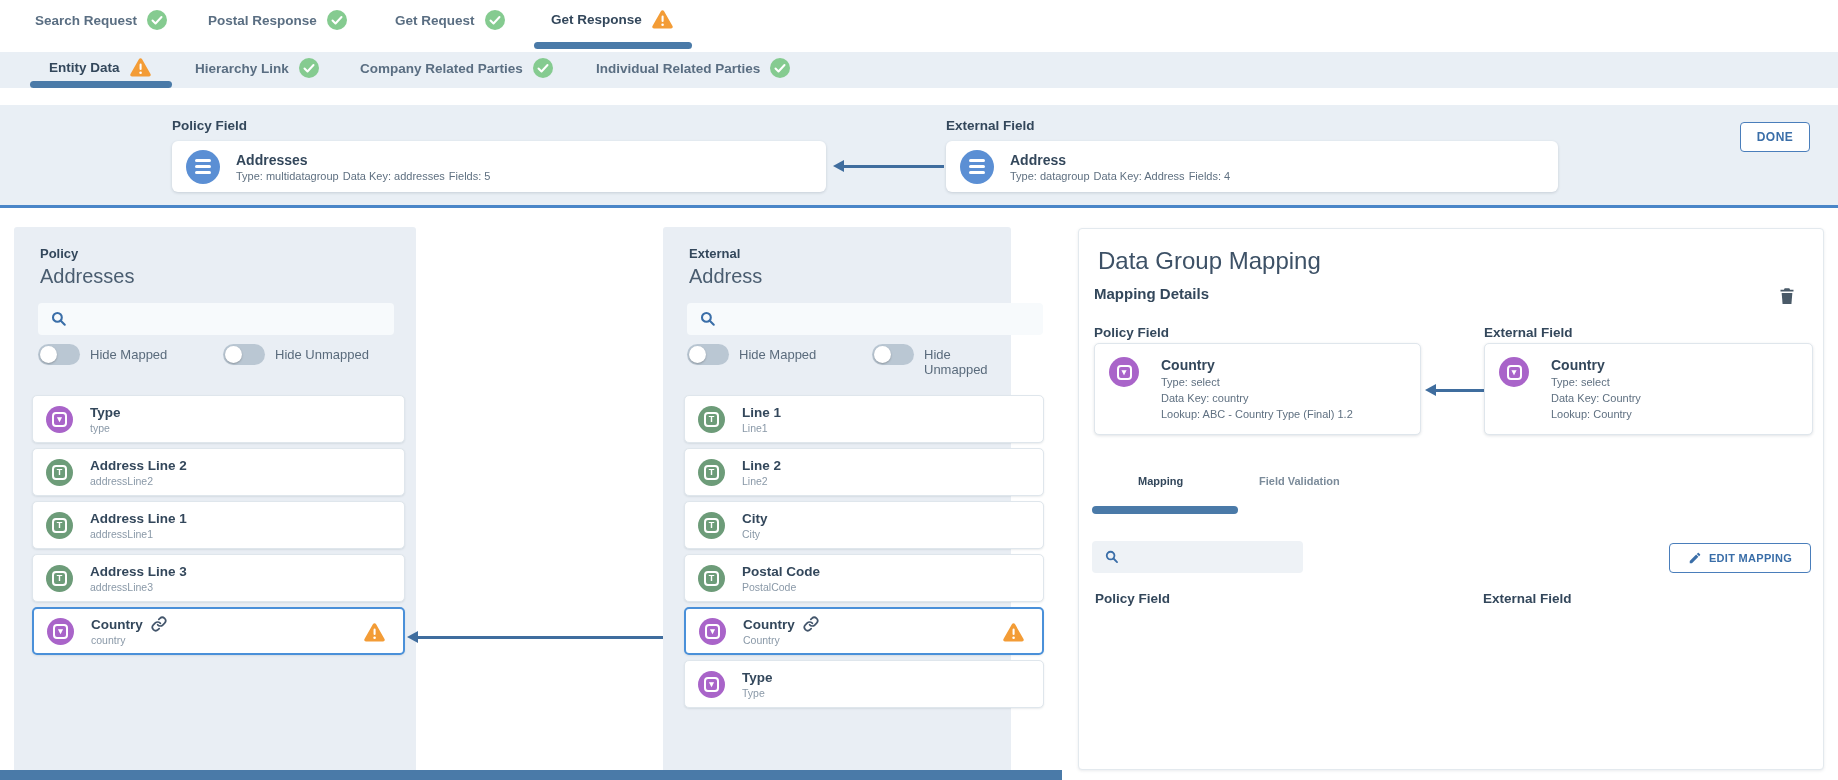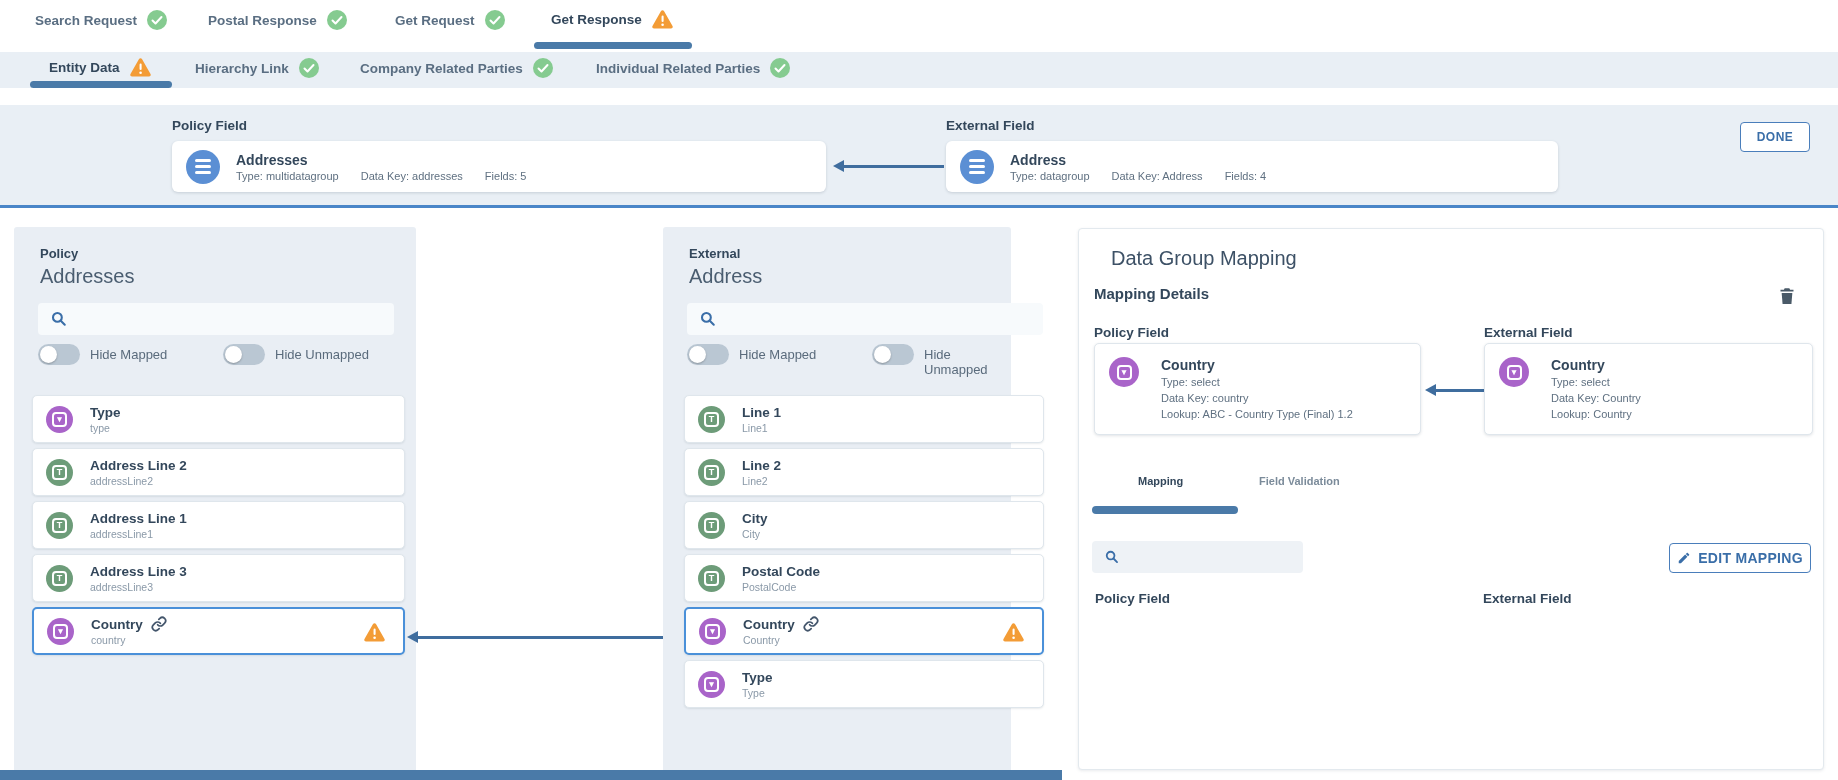--- a/index.html
+++ b/index.html
@@ -25,21 +25,21 @@
   .hband { position:absolute; left:0; top:105px; width:1838px; height:103px; background:#e9eff5;
            border-bottom:3px solid #4a86c8; }
   .flabel { position:absolute; font-size:13.5px; font-weight:700; color:#33475b; }
   .hcard { position:absolute; background:#fff; border-radius:6px; height:51px;
            box-shadow:0 1px 3px rgba(40,60,80,.18); display:flex; align-items:center; padding-left:14px; }
   .dg-ic { width:34px; height:34px; border-radius:50%; background:#5b8fd4; flex:0 0 34px;
            display:flex; flex-direction:column; align-items:center; justify-content:center; gap:3px; }
   .dg-ic i { display:block; width:16px; height:3px; background:#fff; border-radius:2px; }
   .hcard .ht { margin-left:16px; display:flex; flex-direction:column; gap:2px; }
   .hcard .ht .t { font-size:14px; font-weight:700; color:#33475b; }
-  .hcard .ht .m { font-size:11px; color:#5f7081; display:flex; gap:22px; }
+  .hcard .ht .m { font-size:11px; color:#5f7081; display:flex; gap:4px; }
 
   .arrow-line { position:absolute; height:2.5px; background:#3f6d9e; }
   .arrow-head { position:absolute; width:0; height:0;
                 border-top:6px solid transparent; border-bottom:6px solid transparent;
                 border-right:11px solid #3f6d9e; }
 
   .done-btn { position:absolute; left:1740px; top:122px; width:70px; height:30px;
               background:#fff; border:1px solid #4a7ebb; border-radius:4px;
               color:#3a6ea8; font-size:12px; font-weight:700; letter-spacing:.5px;
               font-family:"Liberation Sans",sans-serif; cursor:pointer; }
@@ -71,39 +71,39 @@
           font-size:9px; line-height:1; font-weight:700; color:#fff; }
   .fmain { margin-left:17px; display:flex; flex-direction:column; gap:2px; }
   .frow { display:flex; align-items:center; gap:8px; }
   .ft { font-size:13.5px; font-weight:700; color:#33475b; }
   .fk { font-size:10.5px; color:#8a99a8; }
   .fwarn { position:absolute; right:18px; top:14px; }
 
   
   .dpanel { position:absolute; left:1078px; top:228px; width:746px; height:542px; background:#fff;
             border:1px solid #e3e9ee; border-radius:4px; box-shadow:0 1px 3px rgba(40,60,80,.10); }
-  .dtitle { position:absolute; left:32px; top:18px; font-size:20px; font-weight:500; color:#3d5166; }
+  .dtitle { position:absolute; left:19px; top:18px; font-size:24px; font-weight:500; color:#3d5166; }
   .dsub { position:absolute; left:15px; top:56px; font-size:15px; font-weight:700; color:#33475b; }
   .dlabel { position:absolute; top:96px; font-size:13.5px; font-weight:700; color:#33475b; }
   .dcard { position:absolute; top:114px; height:92px; background:#fff; border:1px solid #dfe6ec;
            border-radius:5px; box-shadow:0 1px 3px rgba(40,60,80,.14); display:flex; padding:13px 0 0 14px; }
   .dcard .fic { width:30px; height:30px; flex:0 0 30px; }
   .dcard .dt { margin-left:22px; display:flex; flex-direction:column; gap:2px; }
   .dcard .dt .t { font-size:14px; font-weight:700; color:#33475b; }
   .dcard .dt .l { font-size:11px; color:#5f7081; line-height:14px; }
   .dtab { position:absolute; top:246px; font-size:11px; font-weight:600; color:#7b8b9a; cursor:pointer; }
   .dtab.active { color:#33475b; font-weight:700; }
   .dtab-underline { position:absolute; left:13px; top:277px; width:146px; height:8px;
                     background:#4a7aa8; border-radius:4px; }
   .dsearch { position:absolute; left:13px; top:312px; width:211px; height:32px; background:#eef2f6;
              border-radius:4px; display:flex; align-items:center; padding-left:13px; gap:8px; }
   .dsearch input { border:none; outline:none; background:transparent; flex:1; height:100%;
                    font-size:13px; color:#33475b; font-family:"Liberation Sans",sans-serif; }
   .edit-btn { position:absolute; left:590px; top:314px; width:142px; height:30px; background:#fff;
-              border:1px solid #4a7ebb; border-radius:4px; color:#3a6ea8; font-size:14px; font-weight:700;
+              border:1px solid #4a7ebb; border-radius:4px; color:#3a6ea8; font-size:11px; font-weight:700;
               letter-spacing:.3px; display:flex; align-items:center; justify-content:center; gap:7px;
               font-family:"Liberation Sans",sans-serif; cursor:pointer; }
   .dcol { position:absolute; top:362px; font-size:13.5px; font-weight:700; color:#33475b; }
   .trash { position:absolute; left:698px; top:56px; cursor:pointer; }
 
   .hscroll { position:absolute; left:0; top:770px; width:1062px; height:10px; background:#4a7aa8; cursor:pointer; }
 </style>
 </head>
 <body>
 

